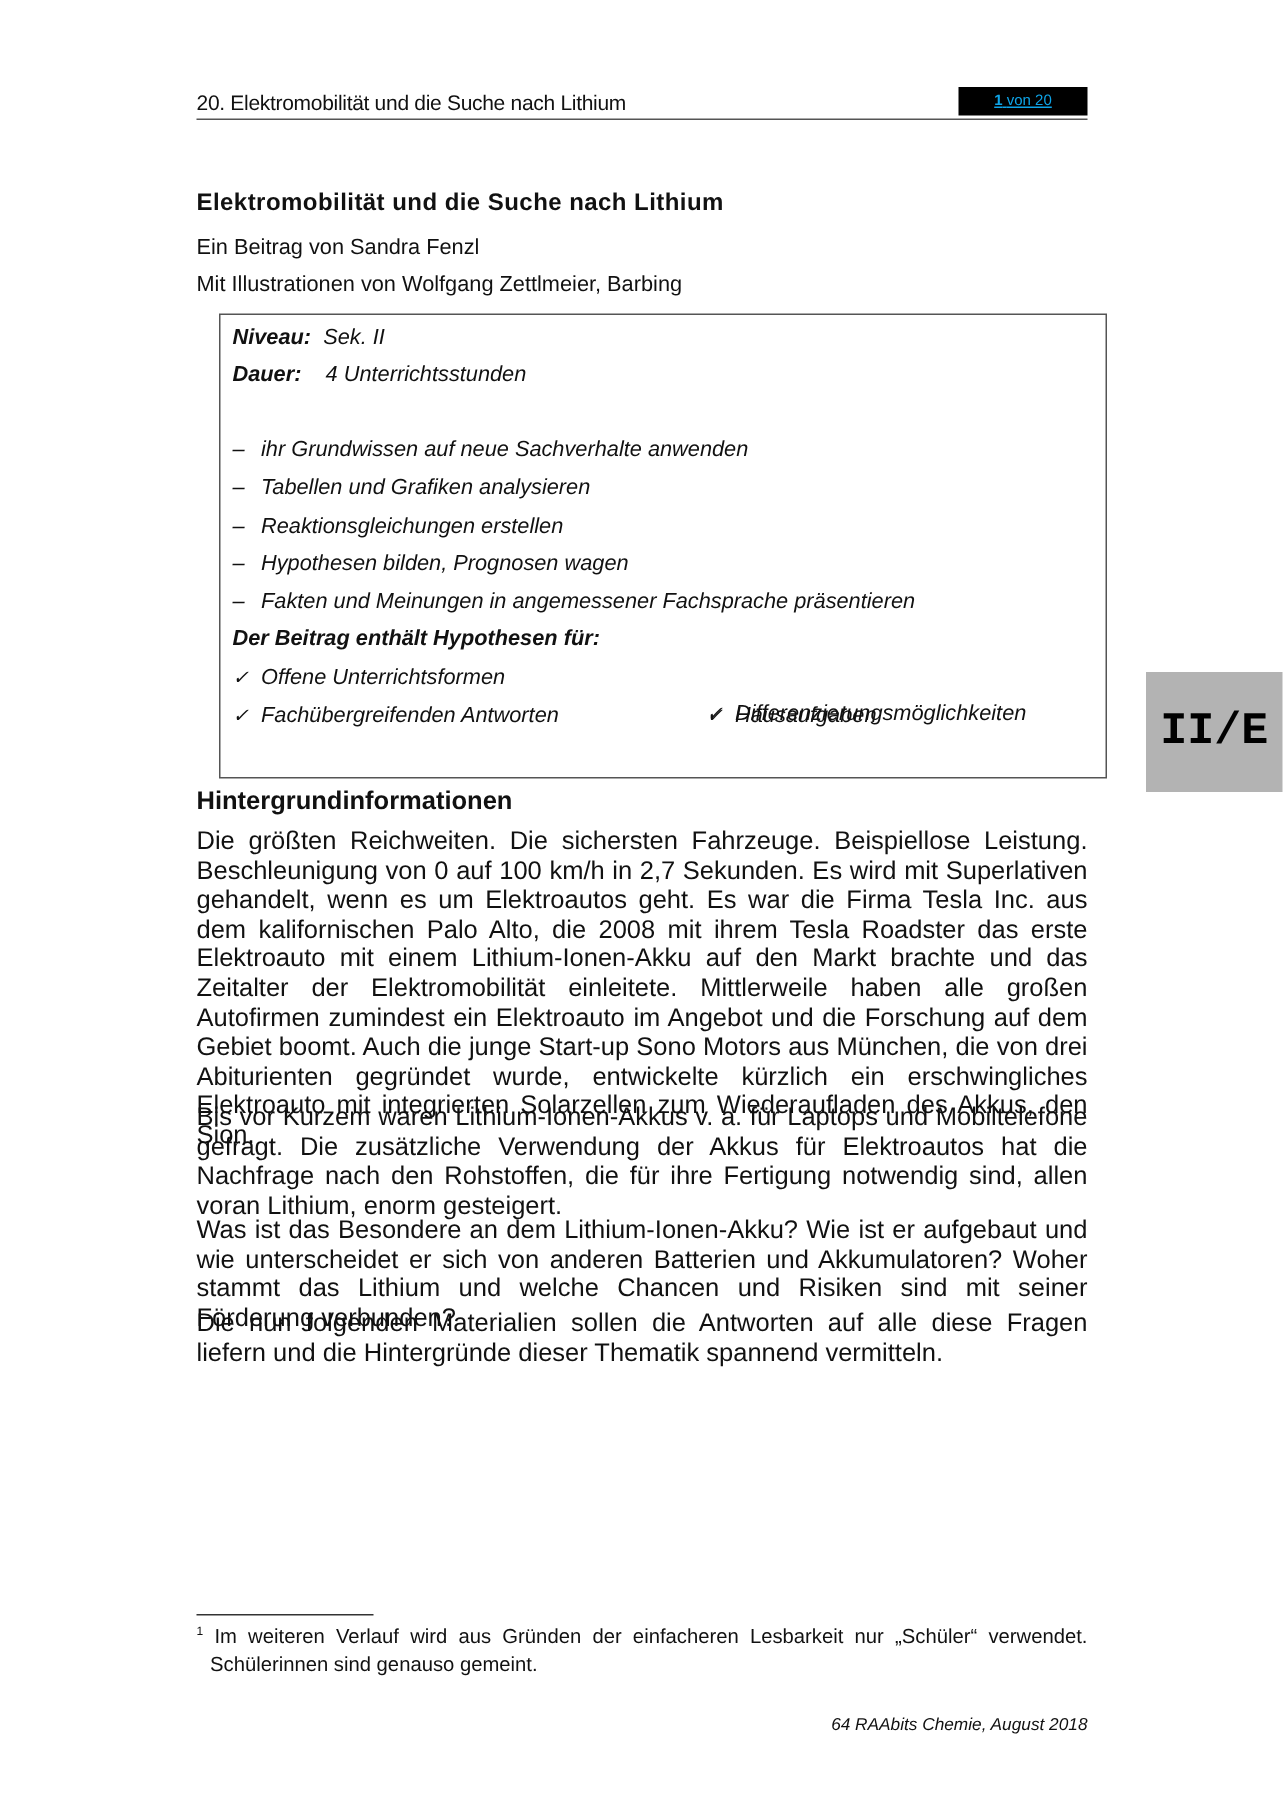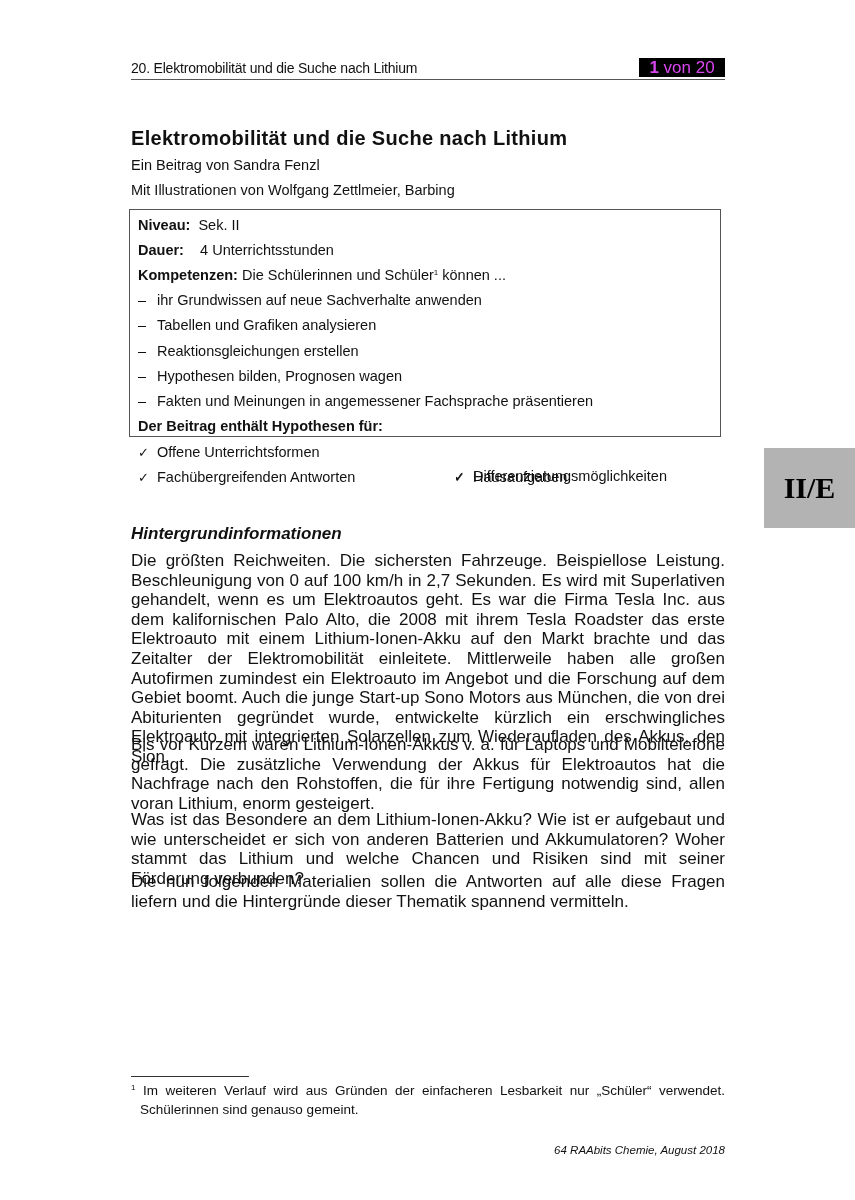--- a/index.html
+++ b/index.html
@@ -6,44 +6,44 @@
     body {
       width: 855px; height: 1200px; background: #ffffff; position: relative;
       font-family: "Liberation Sans", sans-serif; color: #111; overflow: hidden;
     }
     .header {
       position: absolute; left: 131px; top: 58px; width: 594px; height: 21px;
       border-bottom: 1px solid #555;
     }
     .header-title { position: absolute; left: 0; top: 2px; font-size: 14px; letter-spacing: -0.2px; }
     .page-badge {
-      position: absolute; right: 0; top: 0; width: 86px; height: 19px; background: #000; color: #d946ef;
-      font-size: 17px; text-align: center; line-height: 19px;
+      position: absolute; right: 0; top: 0; width: 86px; height: 19px; background: #000; color: #0ea5e9;
+      font-size: 10px; text-align: center; line-height: 19px; text-decoration: underline;
     }
     .page-badge b { font-weight: bold; }
     .title {
-      position: absolute; left: 131px; top: 127px; font-size: 20px; font-weight: bold; letter-spacing: 0.3px;
+      position: absolute; left: 131px; top: 127px; font-size: 16px; font-weight: bold; letter-spacing: 0.3px;
     }
     .author { position: absolute; left: 131px; top: 157px; font-size: 14.5px; }
     .illus { position: absolute; left: 131px; top: 182px; font-size: 14.5px; }
     .infobox {
-      position: absolute; left: 129px; top: 209px; width: 592px; height: 228px;
-      border: 1px solid #555; box-sizing: border-box;
+      position: absolute; left: 146px; top: 209px; width: 592px; height: 310px;
+      border: 1px solid #555; box-sizing: border-box; font-style: italic;
     }
     .row { position: absolute; left: 8px; font-size: 14.5px; white-space: nowrap; }
     .row b { font-weight: bold; }
     .dash { display: inline-block; width: 19px; }
     .check { display: inline-block; width: 19px; font-size: 13px; }
     .col2 { position: absolute; left: 324px; }
     .side-tab {
       position: absolute; left: 764px; top: 448px; width: 91px; height: 80px; background: #b3b3b3;
       font-size: 30px; font-weight: bold; text-align: center; line-height: 80px; color: #000;
-      font-family: Liberation Serif, serif;
+      font-family: Liberation Mono, monospace;
     }
-    .section-title { position: absolute; left: 131px; top: 524px; font-size: 17px; font-weight: bold; font-style: italic; }
+    .section-title { position: absolute; left: 131px; top: 524px; font-size: 17px; font-weight: bold; }
     .body-text {
       position: absolute; left: 131px; width: 594px; font-size: 17px; line-height: 19.6px;
       text-align: justify;
     }
     .p1 { top: 551px; }
     .p2 { top: 735px; }
     .p3 { top: 810px; }
     .p4 { top: 872px; }
     .fn-rule { position: absolute; left: 131px; top: 1076px; width: 118px; height: 1px; background: #333; }
     .footnote {
@@ -70,24 +70,20 @@
 <div class="illus">Mit Illustrationen von Wolfgang Zettlmeier, Barbing</div>
 
 <div class="infobox">
   <div class="row" style="top:7px;">
     <b>Niveau:</b>&nbsp;
     <span>Sek. II</span>
   </div>
   <div class="row" style="top:32px;">
     <b>Dauer:</b>&nbsp;&nbsp;&nbsp;
     <span>4 Unterrichtsstunden</span>
-  </div>
-  <div class="row" style="top:57px;">
-    <b>Kompetenzen:</b>
-    <span>Die Schülerinnen und Schüler</span><span class="sup1">1</span><span> können ...</span>
   </div>
   <div class="row" style="top:82px;">
     <span class="dash">–</span><span>ihr Grundwissen auf neue Sachverhalte anwenden</span>
   </div>
   <div class="row" style="top:107px;">
     <span class="dash">–</span><span>Tabellen und Grafiken analysieren</span>
   </div>
   <div class="row" style="top:133px;">
     <span class="dash">–</span><span>Reaktionsgleichungen erstellen</span>
   </div>

